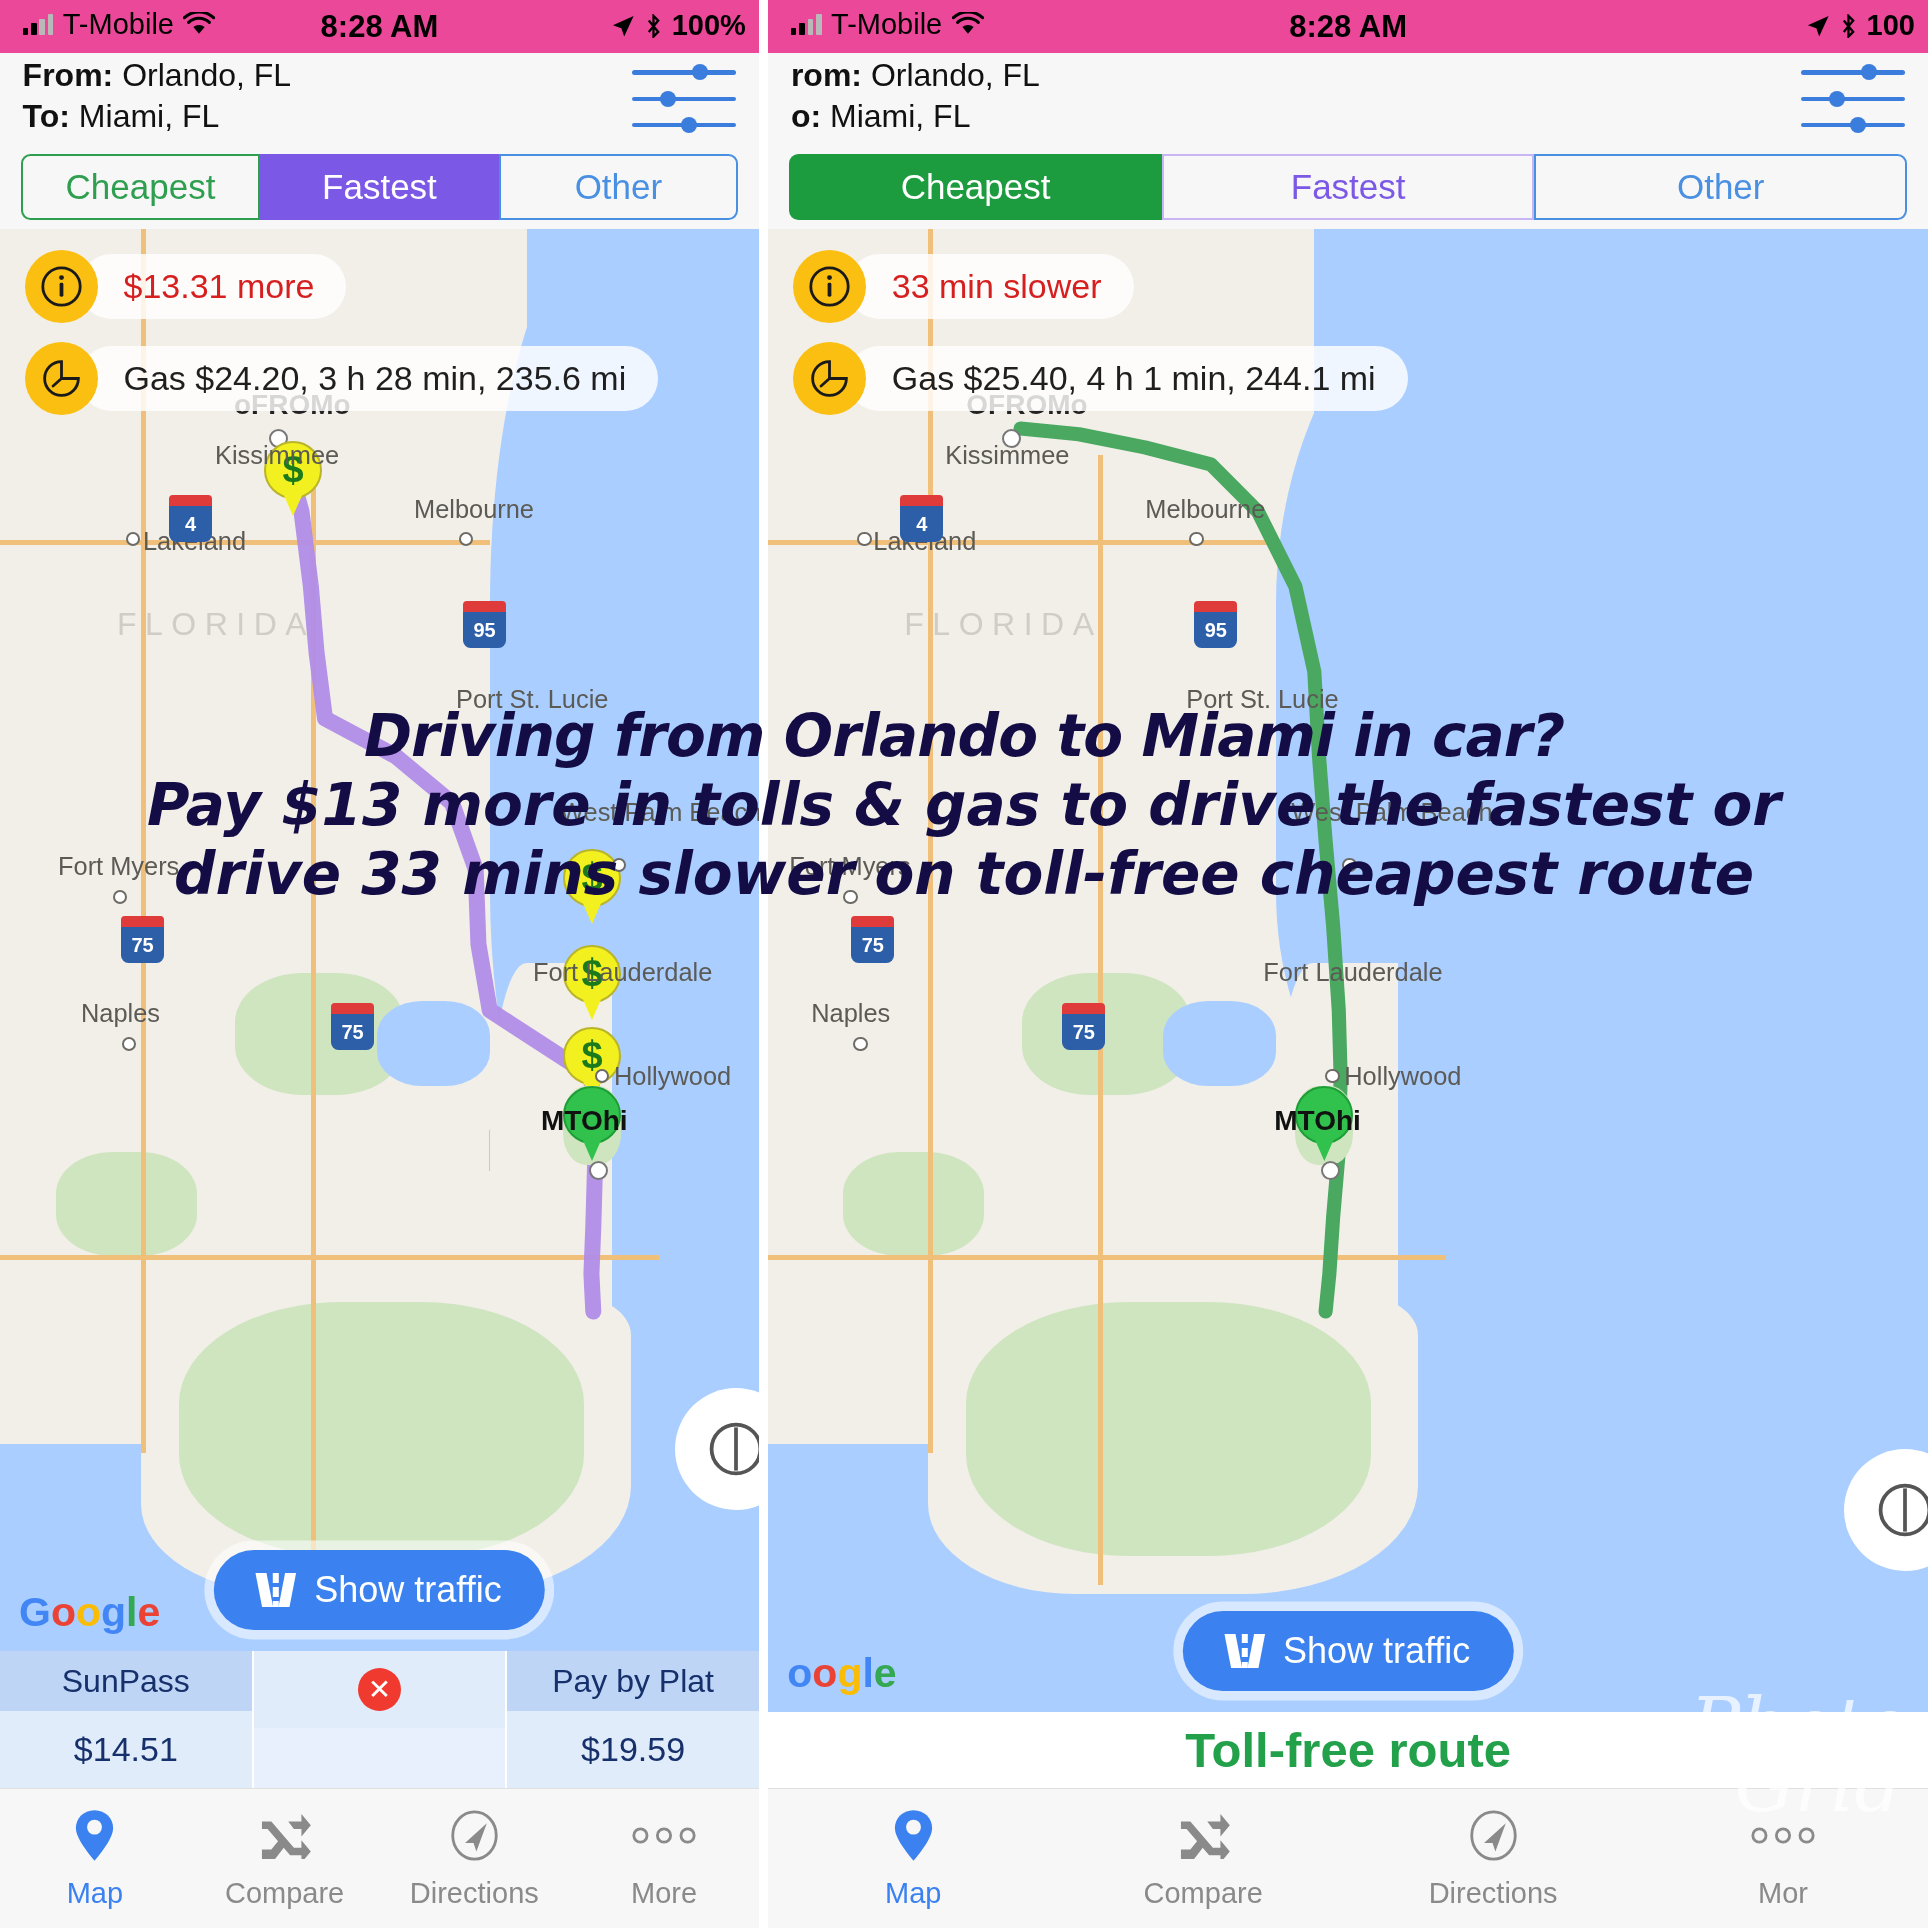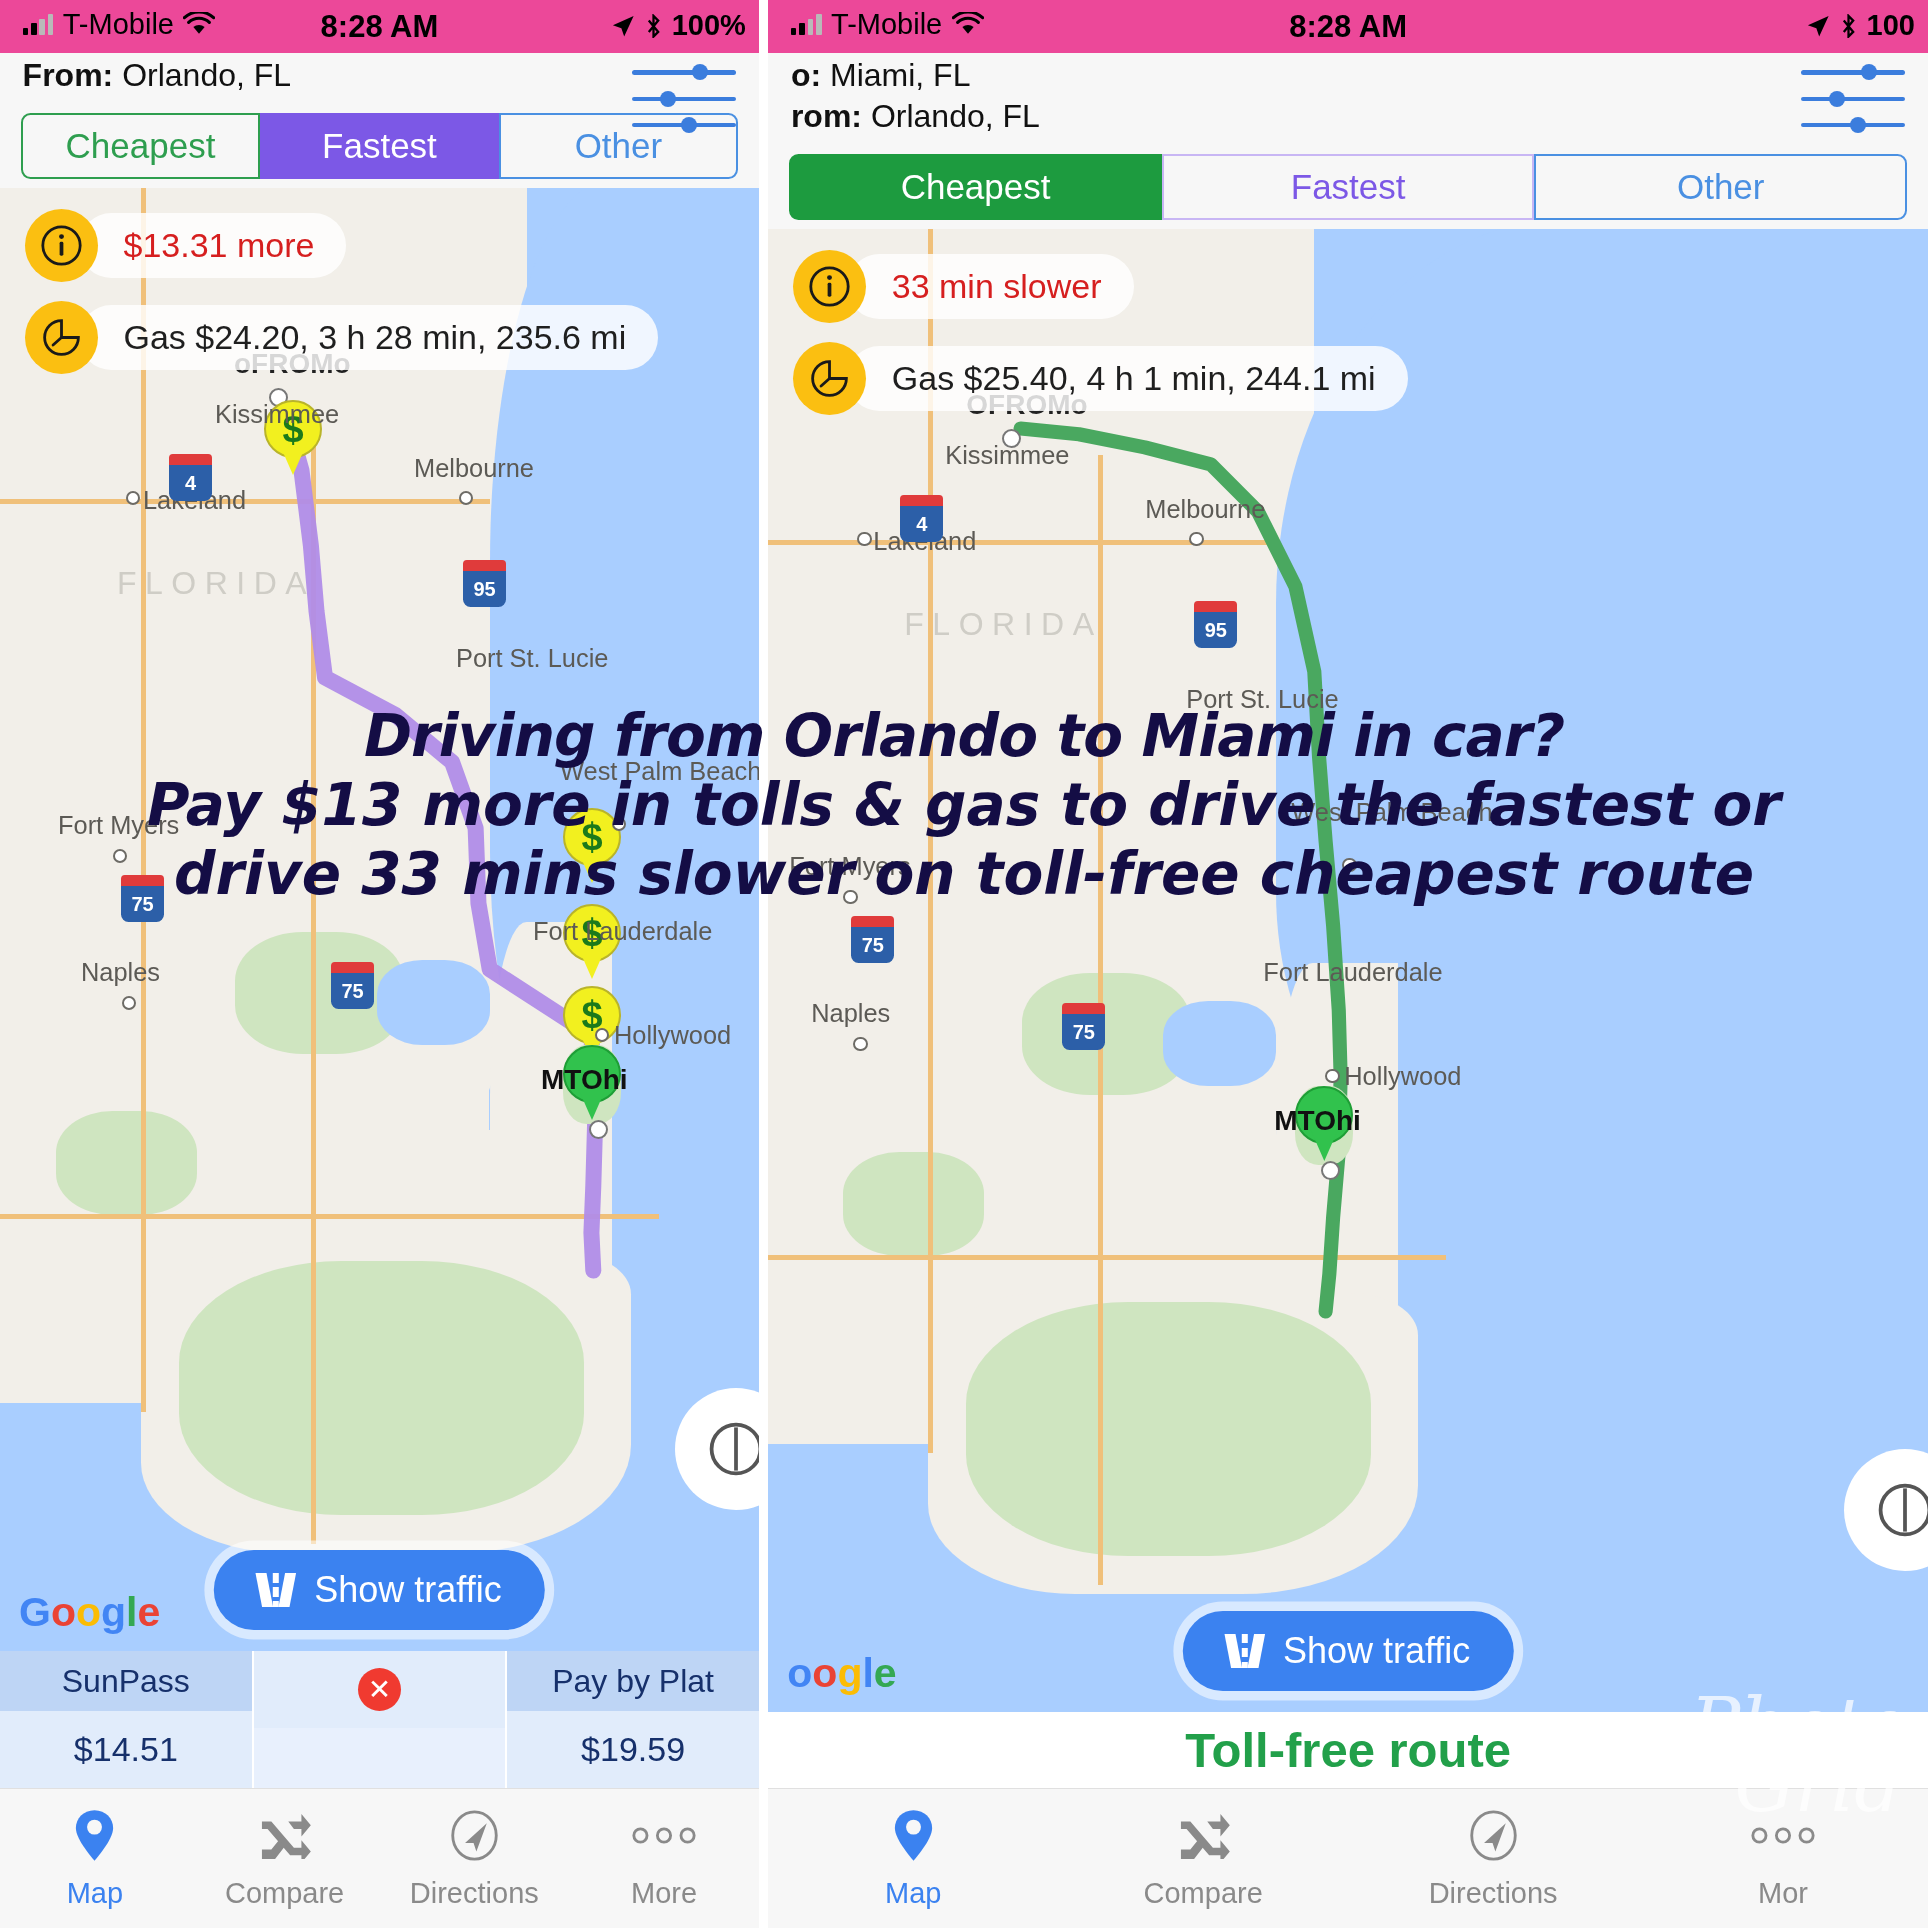--- a/index.html
+++ b/index.html
@@ -180,20 +180,24 @@
           <path d="M4 7 L14 19 L9 24 L9 2 L14 7 L4 19" stroke="#000" stroke-width="2.4" fill="none"></path>
         </svg>
         <span>100%</span>
       </div>
     </div>
 
     <div class="fromto">
       <div class="ln">
         <b>From:</b>
         <span>Orlando, FL</span>
+      </div>
+      <div class="ln">
+        <b>To:</b>
+        <span>Miami, FL</span>
       </div>
       <div class="sliders">
         <div class="track t1"></div>
           <div class="knob k1"></div>
         <div class="track t2"></div>
           <div class="knob k2"></div>
         <div class="track t3"></div>
           <div class="knob k3"></div>
       </div>
     </div>
@@ -427,26 +431,26 @@
         </svg>
         <svg width="17" height="24.5" viewBox="0 0 18 26">
           <path d="M4 7 L14 19 L9 24 L9 2 L14 7 L4 19" stroke="#000" stroke-width="2.4" fill="none"></path>
         </svg>
         <span>100</span>
       </div>
     </div>
 
     <div class="fromto">
       <div class="ln">
+        <b>rom:</b>
+        <span>Orlando, FL</span>
+      </div>
+      <div class="ln">
         <b>o:</b>
         <span>Miami, FL</span>
-      </div>
-      <div class="ln">
-        <b>rom:</b>
-        <span>Orlando, FL</span>
       </div>
       <div class="sliders">
         <div class="track t1"></div>
           <div class="knob k1"></div>
         <div class="track t2"></div>
           <div class="knob k2"></div>
         <div class="track t3"></div>
           <div class="knob k3"></div>
       </div>
     </div>

